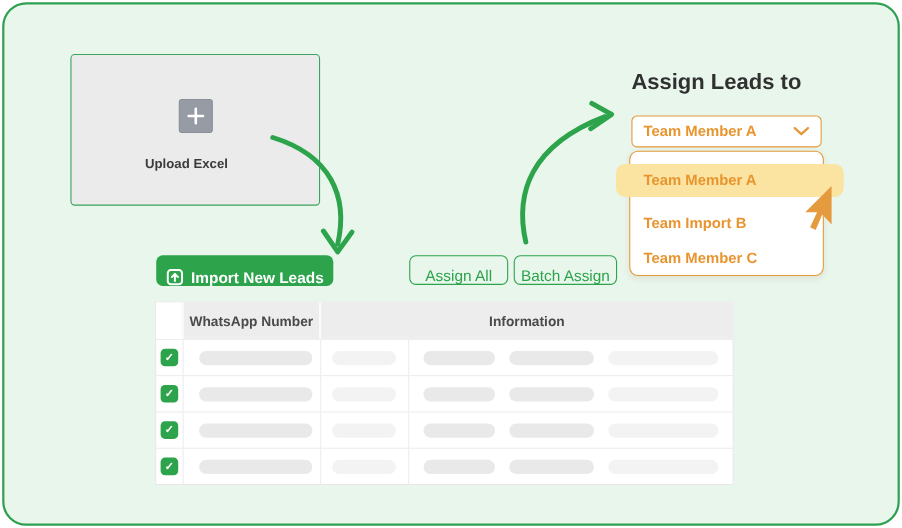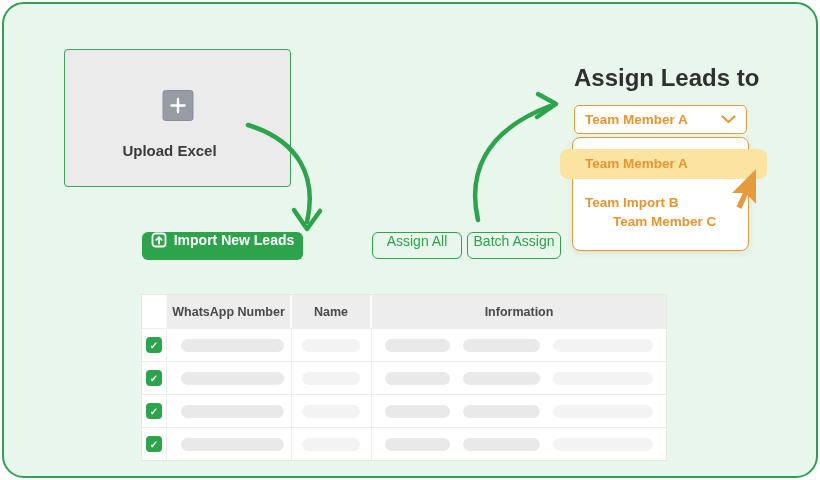--- a/index.html
+++ b/index.html
@@ -14,39 +14,39 @@
     background:#ebebeb;border:1px solid #3aa35c;border-radius:4px;box-sizing:border-box;
   }
   .plus-box{
     position:absolute;left:50%;top:40px;transform:translateX(-50%);
     width:29px;height:29px;background:#979ca4;border:1px solid #898f97;border-radius:3px;
     display:flex;align-items:center;justify-content:center;
   }
   .plus-box svg{display:block;}
   .upload-label{
     position:absolute;left:0;right:16px;top:92px;text-align:center;
-    font-weight:bold;font-size:15px;color:#3b3b3b;
+    font-weight:bold;font-size:12px;color:#3b3b3b;
   }
   
   .btn-solid{
     position:absolute;left:138px;top:228px;width:161px;height:28px;
     background:#2da44c;border-radius:6px;color:#ffffff;font-weight:bold;font-size:14px;
-    display:flex;align-items:flex-start;justify-content:center;gap:7px;box-sizing:border-box;
+    display:flex;align-items:flex-end;justify-content:center;gap:7px;box-sizing:border-box;
     cursor:pointer;
   }
   .btn-outline{
     position:absolute;top:228px;height:27px;background:transparent;
     border:1.5px solid #2da44c;border-radius:6px;color:#2da44c;font-size:14px;
-    display:flex;align-items:flex-start;justify-content:center;box-sizing:border-box;cursor:pointer;
+    display:flex;align-items:flex-end;justify-content:center;box-sizing:border-box;cursor:pointer;
   }
   .btn-assign-all{left:368px;width:90px;}
   .btn-batch-assign{left:463px;width:94px;}
   
   .assign-title{
-    position:absolute;left:570px;top:60px;font-weight:bold;font-size:24px;color:#303030;
+    position:absolute;left:570px;top:60px;font-weight:bold;font-size:20px;color:#303030;
   }
   .select{
     position:absolute;left:570px;top:101px;width:173px;height:29px;
     background:#ffffff;border:1.5px solid #e59a3e;border-radius:5px;box-sizing:border-box;
     display:flex;align-items:center;justify-content:space-between;
     padding:0 10px;cursor:pointer;
   }
   .select .val{font-weight:bold;font-size:13.5px;color:#e8952f;}
   .dropdown-panel{
     position:absolute;left:568px;top:133px;width:177px;height:114px;
@@ -55,25 +55,25 @@
   }
   .option-highlight{
     position:absolute;left:556px;top:145px;width:207px;height:30px;
     background:#fbe3a2;border-radius:8px;
   }
   .option{
     position:absolute;left:581px;font-weight:bold;font-size:13.5px;color:#e8952f;cursor:pointer;
   }
   .opt-a{top:152px;}
   .opt-b{top:191px;}
-  .opt-c{top:210px;margin-left:28px;}
+  .opt-c{top:223px;}
   
   .table{
     position:absolute;left:137px;top:270px;width:526px;
-    background:#ffffff;border:1px solid #e7e7e7;box-sizing:border-box;margin-top:20px;
+    background:#ffffff;border:1px solid #e7e7e7;box-sizing:border-box;
   }
   .thead,.trow{display:flex;height:33px;box-sizing:border-box;}
   .trow{border-top:1px solid #ededed;}
   .cell{display:flex;align-items:center;box-sizing:border-box;border-right:1px solid #ededed;}
   .cell:last-child{border-right:none;}
   .col-check{width:25px;justify-content:center;}
   .col-wa{width:125px;}
   .col-name{width:80px;}
   .col-info{flex:1;}
   .thead .cell{background:#ededed;justify-content:center;font-weight:bold;font-size:12.5px;color:#4a4a4a;border-right:2px solid #fafafa;}
@@ -150,21 +150,20 @@
   <div class="option opt-c">Team Member C</div>
 
   <svg class="cursor-svg" width="816" height="476" viewBox="0 0 816 476">
     <polygon points="752,165 752,200 743.5,191 737.5,205 732.5,202.5 738.8,189 728,189" fill="#e59a3e"></polygon>
   </svg>
 
   <div class="table">
     <div class="thead">
       <div class="cell col-check"></div>
       <div class="cell col-wa">WhatsApp Number</div>
-      <div class="cell col-name">Name</div>
       <div class="cell col-info" style="justify-content:center;text-align:center;">Information</div>
     </div>
 
     <div class="trow">
       <div class="cell col-check">
           <span class="checkbox">✓</span>
         </div>
       <div class="cell col-wa">
           <span class="pill pill-dark"></span>
         </div>

